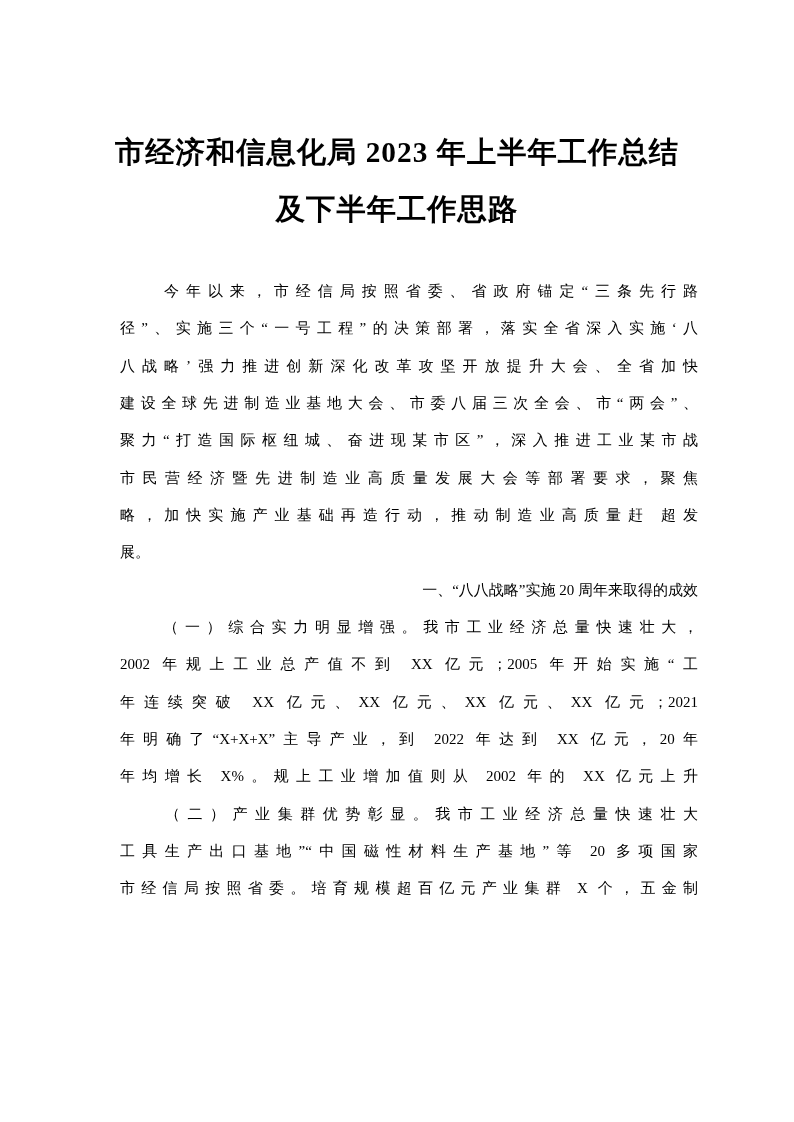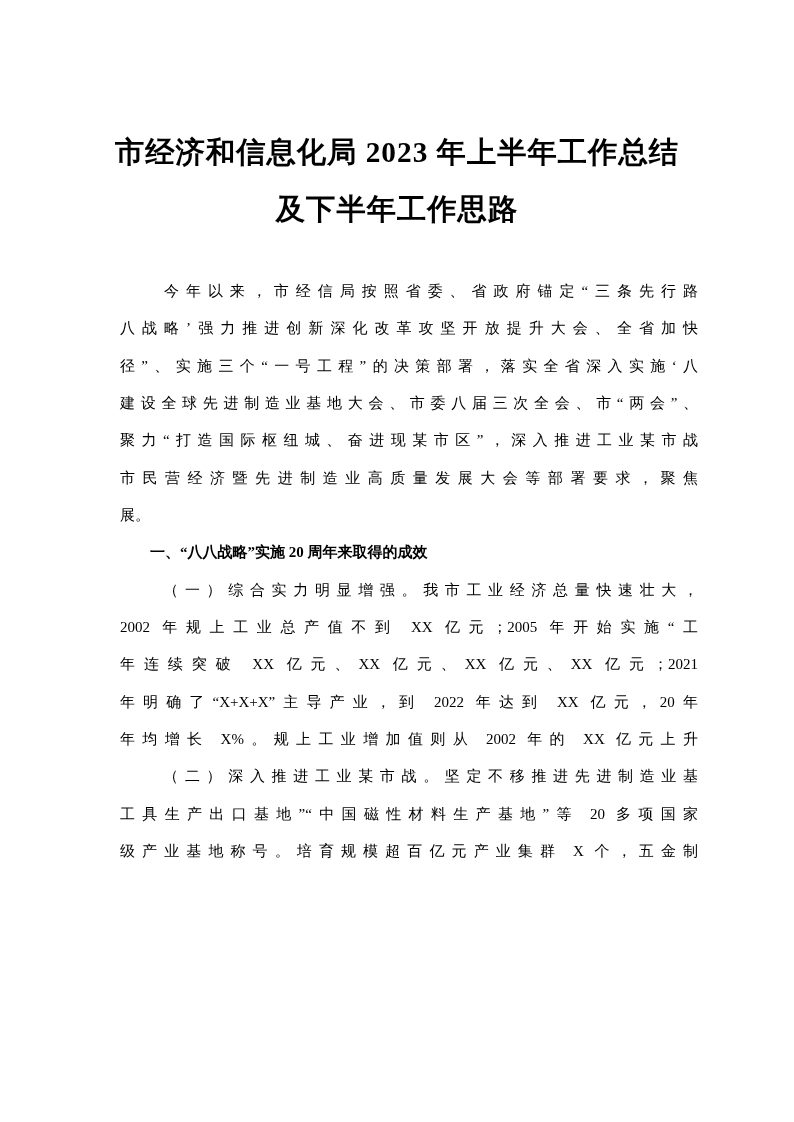--- a/index.html
+++ b/index.html
@@ -40,50 +40,52 @@
   }
   .line {
     white-space: nowrap;
     height: 37.33px;
   }
   .line.fill {
     text-align: justify;
     text-align-last: justify;
   }
   .para.heading .line {
-    font-weight: bold;
+    font-weight: normal;
+    text-align: right;
   }
 </style>
 </head>
 <body>
 
 <div class="page" style="background: rgb(255, 255, 255); color: rgb(0, 0, 0);">
   <h1 class="doc-title">
     <div class="title-line">市经济和信息化局 2023 年上半年工作总结</div>
     <div class="title-line">及下半年工作思路</div>
   </h1>
   <div class="doc-body" id="doc-body">
       <div class="para body">
         <div class="line fill">　　今年以来，市经信局按照省委、省政府锚定“三条先行路</div>
+        <div class="line fill">径”、实施三个“一号工程”的决策部署，落实全省深入实施‘八</div>
         <div class="line fill">八战略’强力推进创新深化改革攻坚开放提升大会、全省加快</div>
-        <div class="line fill">径”、实施三个“一号工程”的决策部署，落实全省深入实施‘八</div>
         <div class="line fill">建设全球先进制造业基地大会、市委八届三次全会、市“两会”、</div>
         <div class="line fill">聚力“打造国际枢纽城、奋进现某市区”，深入推进工业某市战</div>
         <div class="line fill">市民营经济暨先进制造业高质量发展大会等部署要求，聚焦</div>
+        <div class="line fill">略，加快实施产业基础再造行动，推动制造业高质量赶 超发</div>
         <div class="line">展。</div>
       </div>
       <div class="para heading">
         <div class="line">　　一、“八八战略”实施 20 周年来取得的成效</div>
       </div>
       <div class="para body">
         <div class="line fill">　　（一）综合实力明显增强。我市工业经济总量快速壮大，</div>
         <div class="line fill">2002 年规上工业总产值不到 XX 亿元；2005 年开始实施“工</div>
         <div class="line fill">年连续突破 XX 亿元、XX 亿元、XX 亿元、XX 亿元；2021</div>
         <div class="line fill">年明确了“X+X+X”主导产业，到 2022 年达到 XX 亿元，20年</div>
         <div class="line fill">年均增长 X%。规上工业增加值则从 2002 年的 XX 亿元上升</div>
       </div>
       <div class="para body">
-        <div class="line fill">　　（二）深入推进工业某市战。坚定不移推进先进制造业基</div>
+        <div class="line fill">　　（二）产业集群优势彰显。我市工业经济总量快速壮大</div>
         <div class="line fill">工具生产出口基地”“中国磁性材料生产基地”等 20 多项国家</div>
-        <div class="line fill">级产业基地称号。培育规模超百亿元产业集群 X 个，五金制</div>
+        <div class="line fill">市经信局按照省委。培育规模超百亿元产业集群 X 个，五金制</div>
       </div>
     </div>
 </div>
 
 </body></html>

